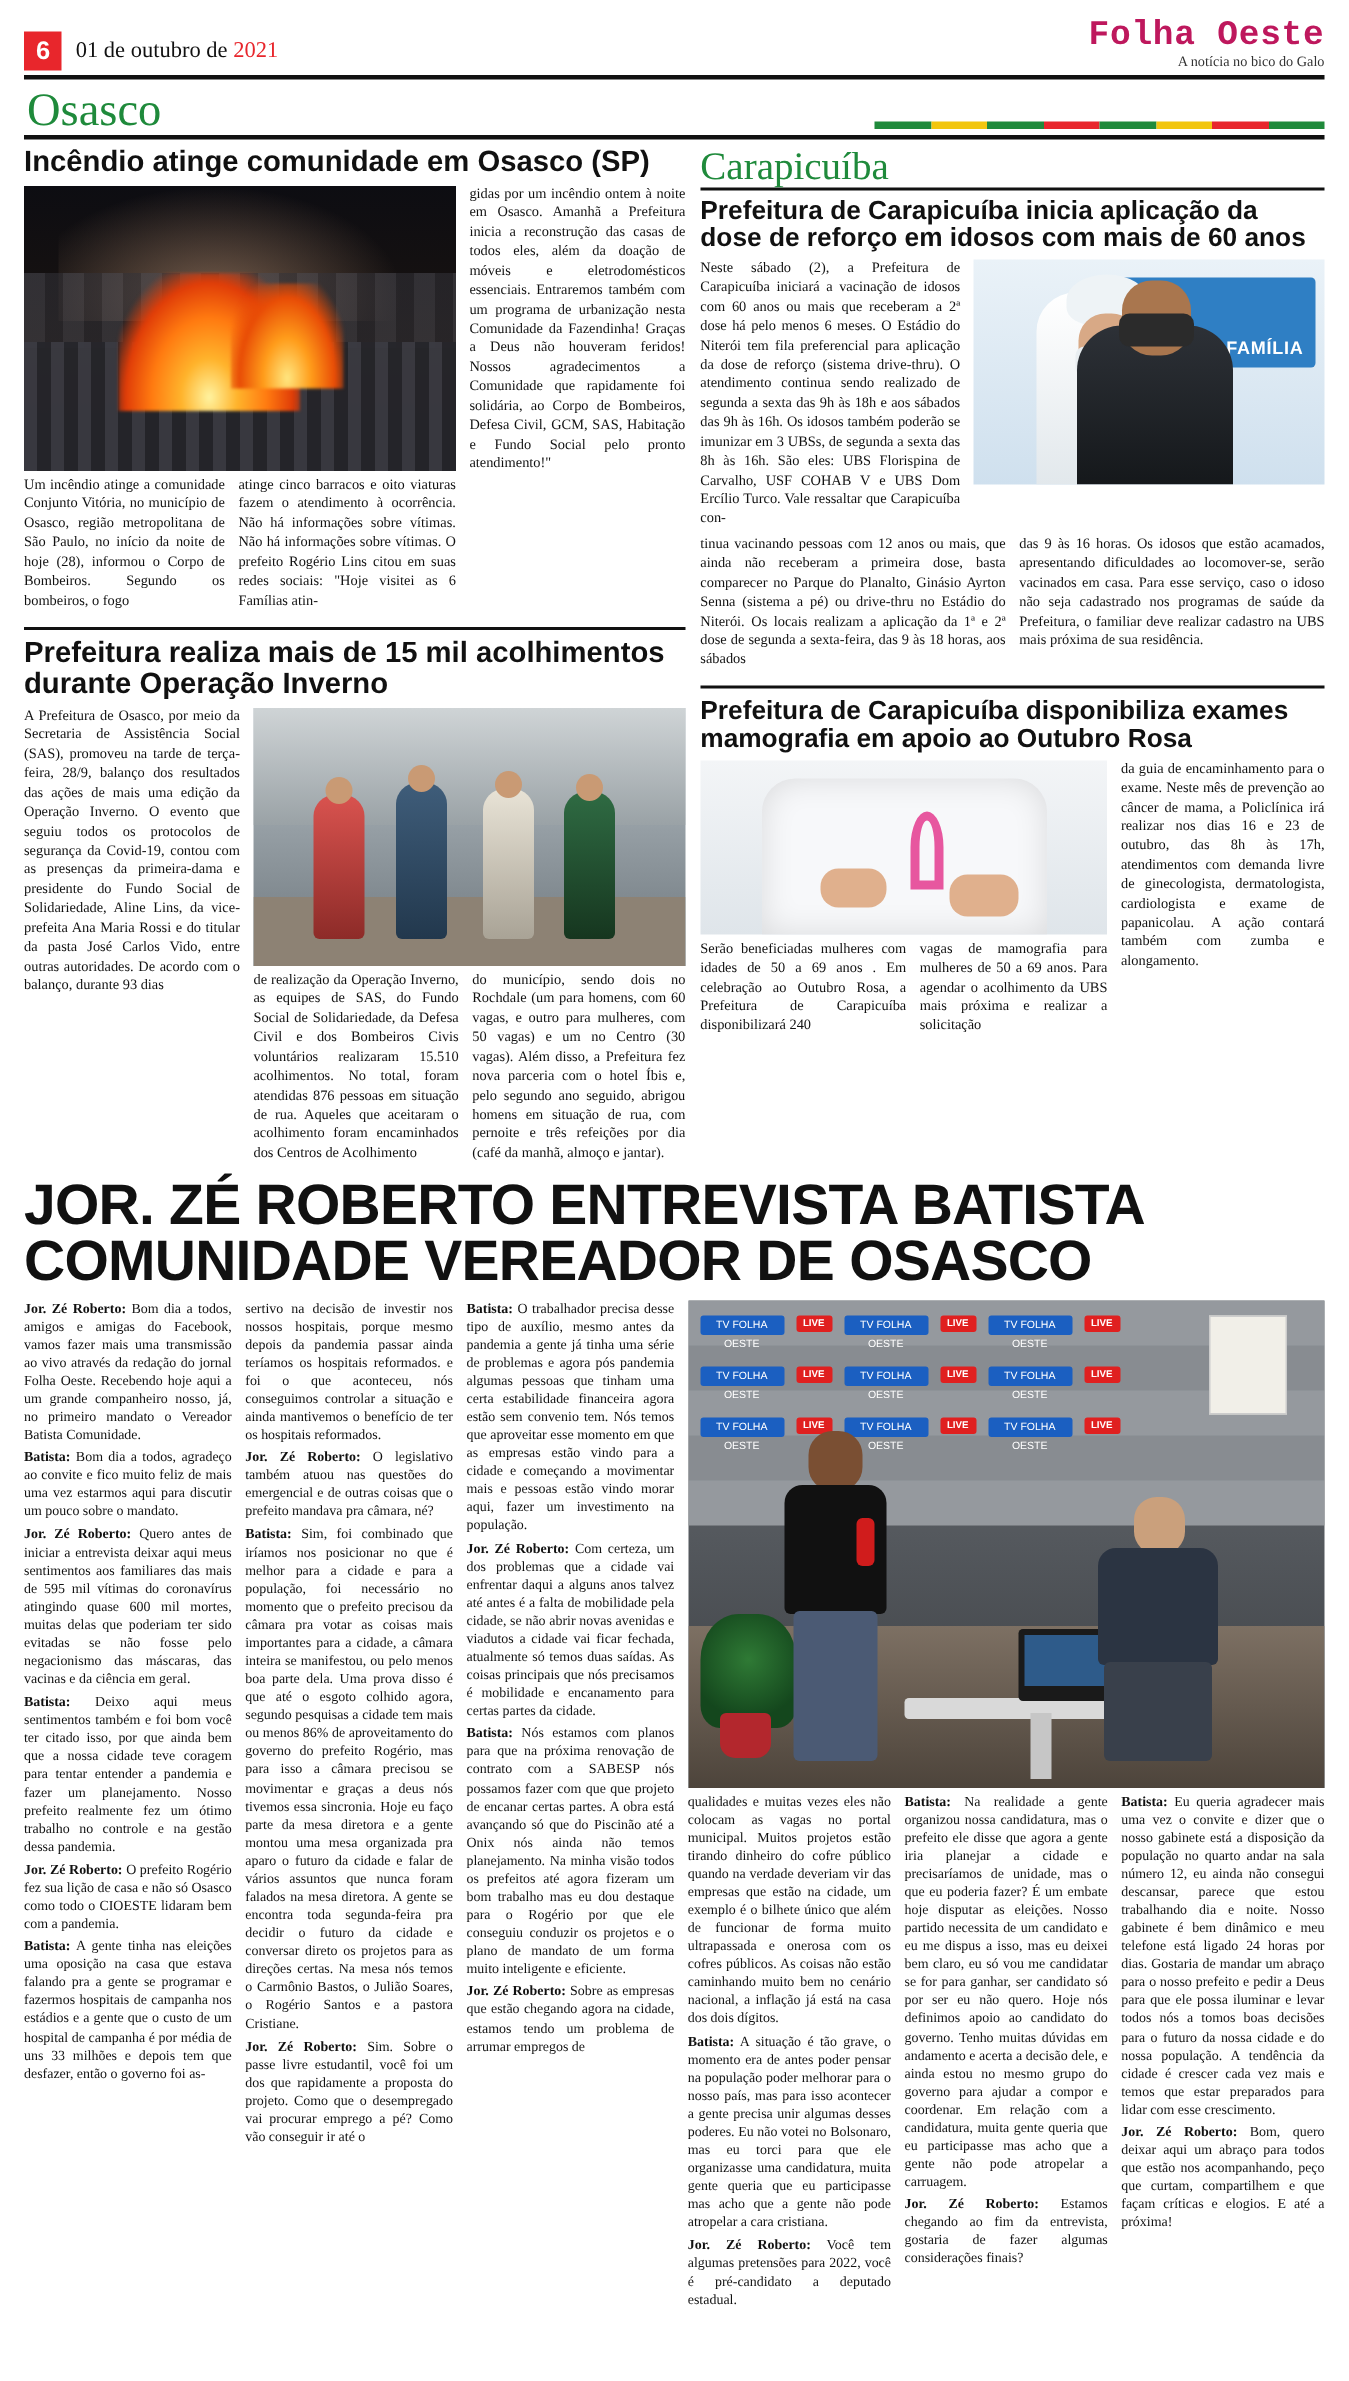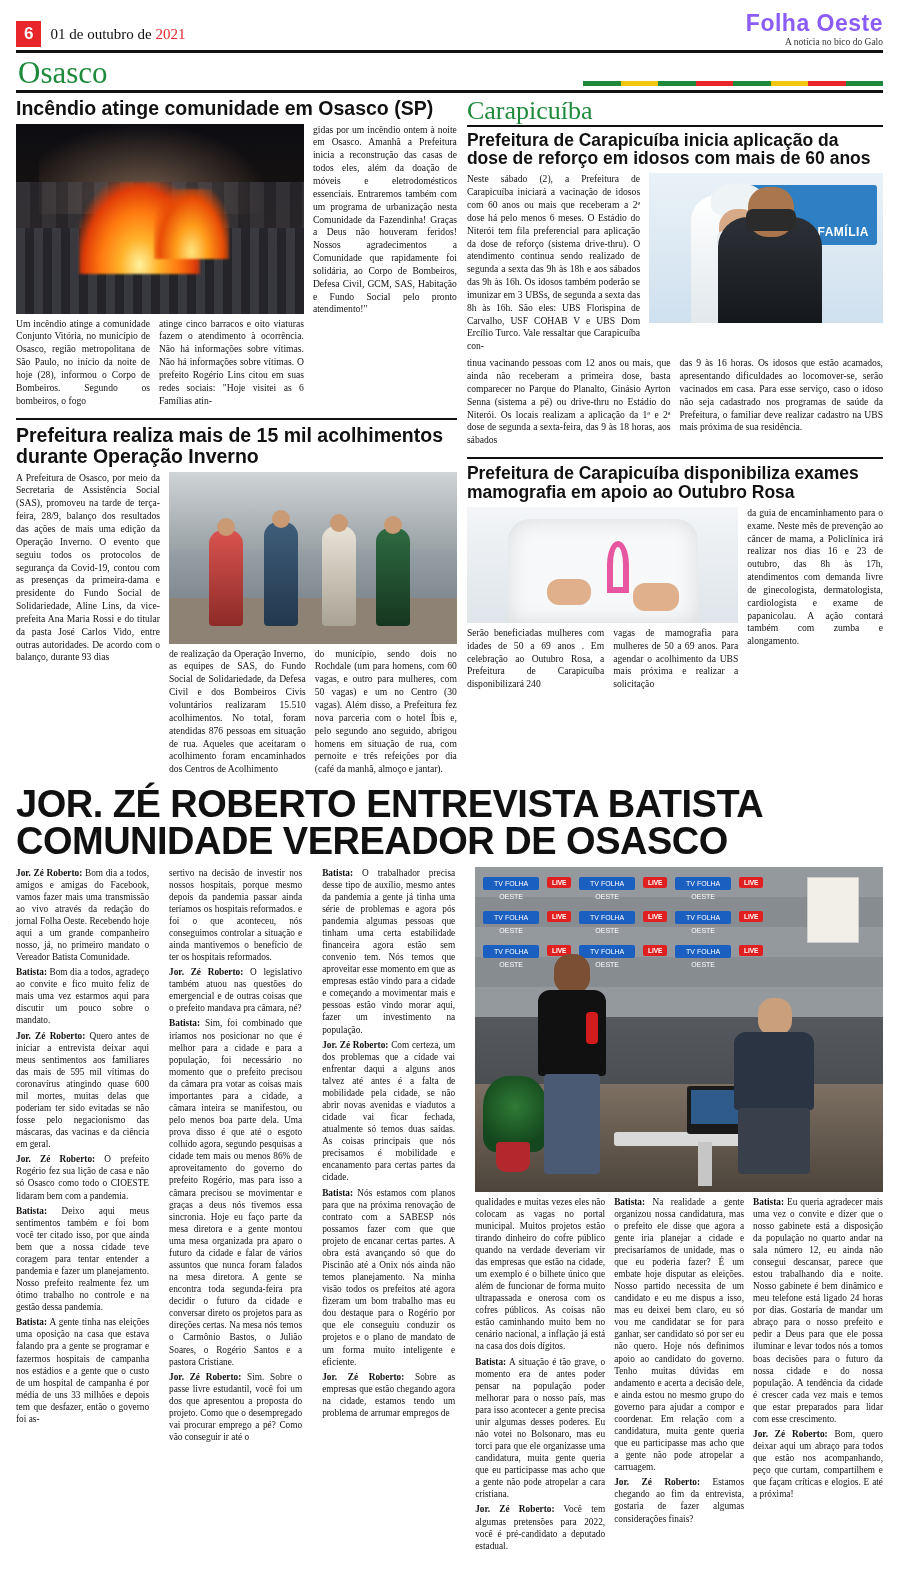--- a/index.html
+++ b/index.html
@@ -37,25 +37,25 @@
     padding:4px 8px 5px 8px;
   }
   .mast-date {
     font-family:"Liberation Serif", serif;
     font-size:15px;
     color:#111;
   }
   .mast-date .yr { color:#e8262c; }
   .mast-right { text-align:right; }
   .mast-title {
-    font-family:Liberation Sans, sans-serif;
+    font-family:Liberation Mono, monospace;
     font-weight:bold;
     font-size:23px;
     letter-spacing:0.5px;
-    color:#8b5cf6;
+    color:#be185d;
     line-height:1;
   }
   .mast-sub {
     font-family:"Liberation Serif", serif;
     font-size:9.5px;
     color:#333;
     margin-top:2px;
   }
 
   
@@ -130,21 +130,21 @@
   .interview-head {
     font-family:"Liberation Sans", sans-serif;
     font-weight:bold;
     font-size:38px;
     line-height:0.98;
     letter-spacing:-0.5px;
     margin:6px 0 6px 0;
     text-transform:uppercase;
   }
 
-  .interview-cols { display:flex; gap:20px; }
+  .interview-cols { display:flex; gap:9px; }
   .ic { width:139px; }
   .ic p { font-size:9.3px; line-height:1.3; text-align:justify; margin:0 0 3px 0; }
   .ic p .sp { font-weight:bold; }
 
   
   .fire-photo { height:190px; background:linear-gradient(#0d0d12, #1b1410 60%, #090909); }
   .fire-photo .roof {
     position:absolute; left:0; right:0; bottom:0; height:86px;
     background:
       repeating-linear-gradient(90deg,#3b3b42 0 9px,#26262b 9px 18px),
@@ -398,30 +398,30 @@
   </div>
 
   <h1 class="interview-head">JOR. ZÉ ROBERTO ENTREVISTA BATISTA COMUNIDADE VEREADOR DE OSASCO</h1>
 
   <div class="interview-cols">
 
     <div class="ic">
       <p><span class="sp">Jor. Zé Roberto:</span><span> Bom dia a todos, amigos e amigas do Facebook, vamos fazer mais uma transmissão ao vivo através da redação do jornal Folha Oeste. Recebendo hoje aqui a um grande companheiro nosso, já, no primeiro mandato o Vereador Batista Comunidade.</span></p>
       <p><span class="sp">Batista:</span><span> Bom dia a todos, agradeço ao convite e fico muito feliz de mais uma vez estarmos aqui para discutir um pouco sobre o mandato.</span></p>
       <p><span class="sp">Jor. Zé Roberto:</span><span> Quero antes de iniciar a entrevista deixar aqui meus sentimentos aos familiares das mais de 595 mil vítimas do coronavírus atingindo quase 600 mil mortes, muitas delas que poderiam ter sido evitadas se não fosse pelo negacionismo das máscaras, das vacinas e da ciência em geral.</span></p>
+      <p><span class="sp">Batista:</span><span> Deixo aqui meus sentimentos também e foi bom você ter citado isso, por que ainda bem que a nossa cidade teve coragem para tentar entender a pandemia e fazer um planejamento. Nosso prefeito realmente fez um ótimo trabalho no controle e na gestão dessa pandemia.</span></p>
       <p><span class="sp">Jor. Zé Roberto:</span><span> O prefeito Rogério fez sua lição de casa e não só Osasco como todo o CIOESTE lidaram bem com a pandemia.</span></p>
-      <p><span class="sp">Batista:</span><span> Deixo aqui meus sentimentos também e foi bom você ter citado isso, por que ainda bem que a nossa cidade teve coragem para tentar entender a pandemia e fazer um planejamento. Nosso prefeito realmente fez um ótimo trabalho no controle e na gestão dessa pandemia.</span></p>
       <p><span class="sp">Batista:</span><span> A gente tinha nas eleições uma oposição na casa que estava falando pra a gente se programar e fazermos hospitais de campanha nos estádios e a gente que o custo de um hospital de campanha é por média de uns 33 milhões e depois tem que desfazer, então o governo foi as-</span></p>
     </div>
 
     <div class="ic">
       <p><span>sertivo na decisão de investir nos nossos hospitais, porque mesmo depois da pandemia passar ainda teríamos os hospitais reformados. e foi o que aconteceu, nós conseguimos controlar a situação e ainda mantivemos o benefício de ter os hospitais reformados.</span></p>
       <p><span class="sp">Jor. Zé Roberto:</span><span> O legislativo também atuou nas questões do emergencial e de outras coisas que o prefeito mandava pra câmara, né?</span></p>
       <p><span class="sp">Batista:</span><span> Sim, foi combinado que iríamos nos posicionar no que é melhor para a cidade e para a população, foi necessário no momento que o prefeito precisou da câmara pra votar as coisas mais importantes para a cidade, a câmara inteira se manifestou, ou pelo menos boa parte dela. Uma prova disso é que até o esgoto colhido agora, segundo pesquisas a cidade tem mais ou menos 86% de aproveitamento do governo do prefeito Rogério, mas para isso a câmara precisou se movimentar e graças a deus nós tivemos essa sincronia. Hoje eu faço parte da mesa diretora e a gente montou uma mesa organizada pra aparo o futuro da cidade e falar de vários assuntos que nunca foram falados na mesa diretora. A gente se encontra toda segunda-feira pra decidir o futuro da cidade e conversar direto os projetos para as direções certas. Na mesa nós temos o Carmônio Bastos, o Julião Soares, o Rogério Santos e a pastora Cristiane.</span></p>
-      <p><span class="sp">Jor. Zé Roberto:</span><span> Sim. Sobre o passe livre estudantil, você foi um dos que apresentou a proposta do projeto. Como que o desempregado vai procurar emprego a pé? Como vão conseguir ir até o</span></p>
+      <p><span class="sp">Jor. Zé Roberto:</span><span> Sim. Sobre o passe livre estudantil, você foi um dos que rapidamente a proposta do projeto. Como que o desempregado vai procurar emprego a pé? Como vão conseguir ir até o</span></p>
     </div>
 
     <div class="ic">
       <p><span class="sp">Batista:</span><span> O trabalhador precisa desse tipo de auxílio, mesmo antes da pandemia a gente já tinha uma série de problemas e agora pós pandemia algumas pessoas que tinham uma certa estabilidade financeira agora estão sem convenio tem. Nós temos que aproveitar esse momento em que as empresas estão vindo para a cidade e começando a movimentar mais e pessoas estão vindo morar aqui, fazer um investimento na população.</span></p>
       <p><span class="sp">Jor. Zé Roberto:</span><span> Com certeza, um dos problemas que a cidade vai enfrentar daqui a alguns anos talvez até antes é a falta de mobilidade pela cidade, se não abrir novas avenidas e viadutos a cidade vai ficar fechada, atualmente só temos duas saídas. As coisas principais que nós precisamos é mobilidade e encanamento para certas partes da cidade.</span></p>
       <p><span class="sp">Batista:</span><span> Nós estamos com planos para que na próxima renovação de contrato com a SABESP nós possamos fazer com que que projeto de encanar certas partes. A obra está avançando só que do Piscinão até a Onix nós ainda não temos planejamento. Na minha visão todos os prefeitos até agora fizeram um bom trabalho mas eu dou destaque para o Rogério por que ele conseguiu conduzir os projetos e o plano de mandato de um forma muito inteligente e eficiente.</span></p>
       <p><span class="sp">Jor. Zé Roberto:</span><span> Sobre as empresas que estão chegando agora na cidade, estamos tendo um problema de arrumar empregos de</span></p>
     </div>
 
     <div class="ic" style="width:426px">

